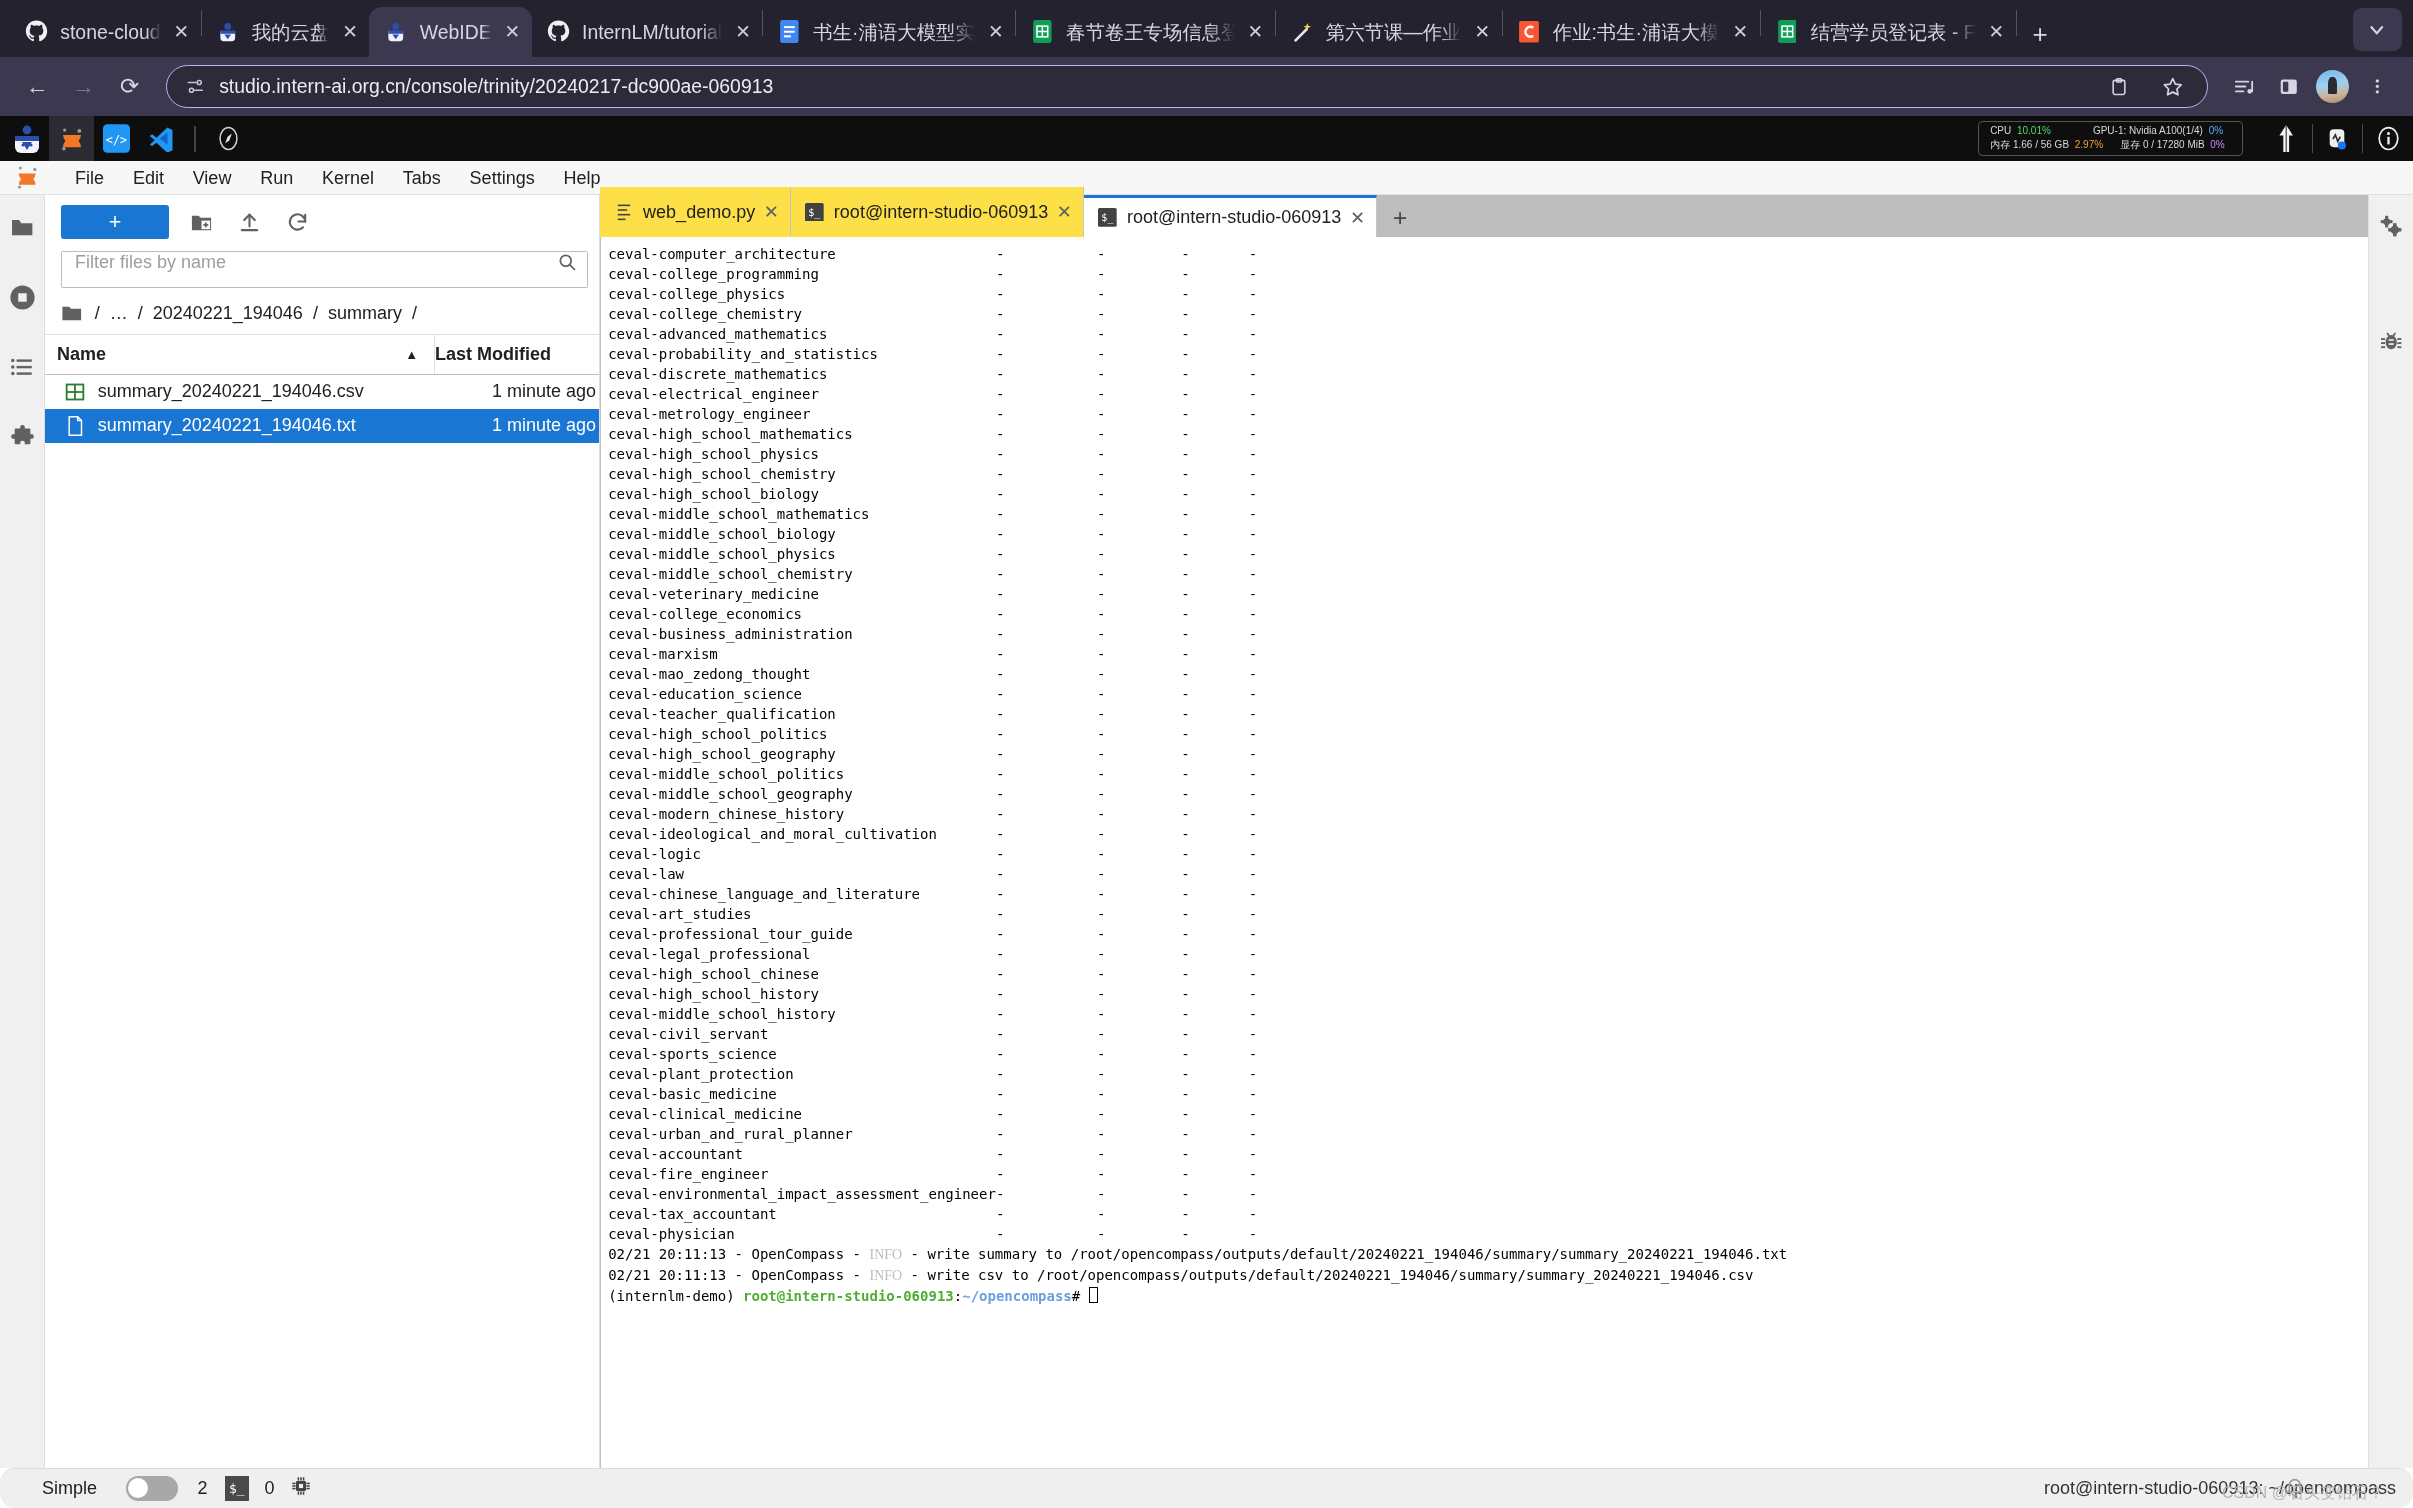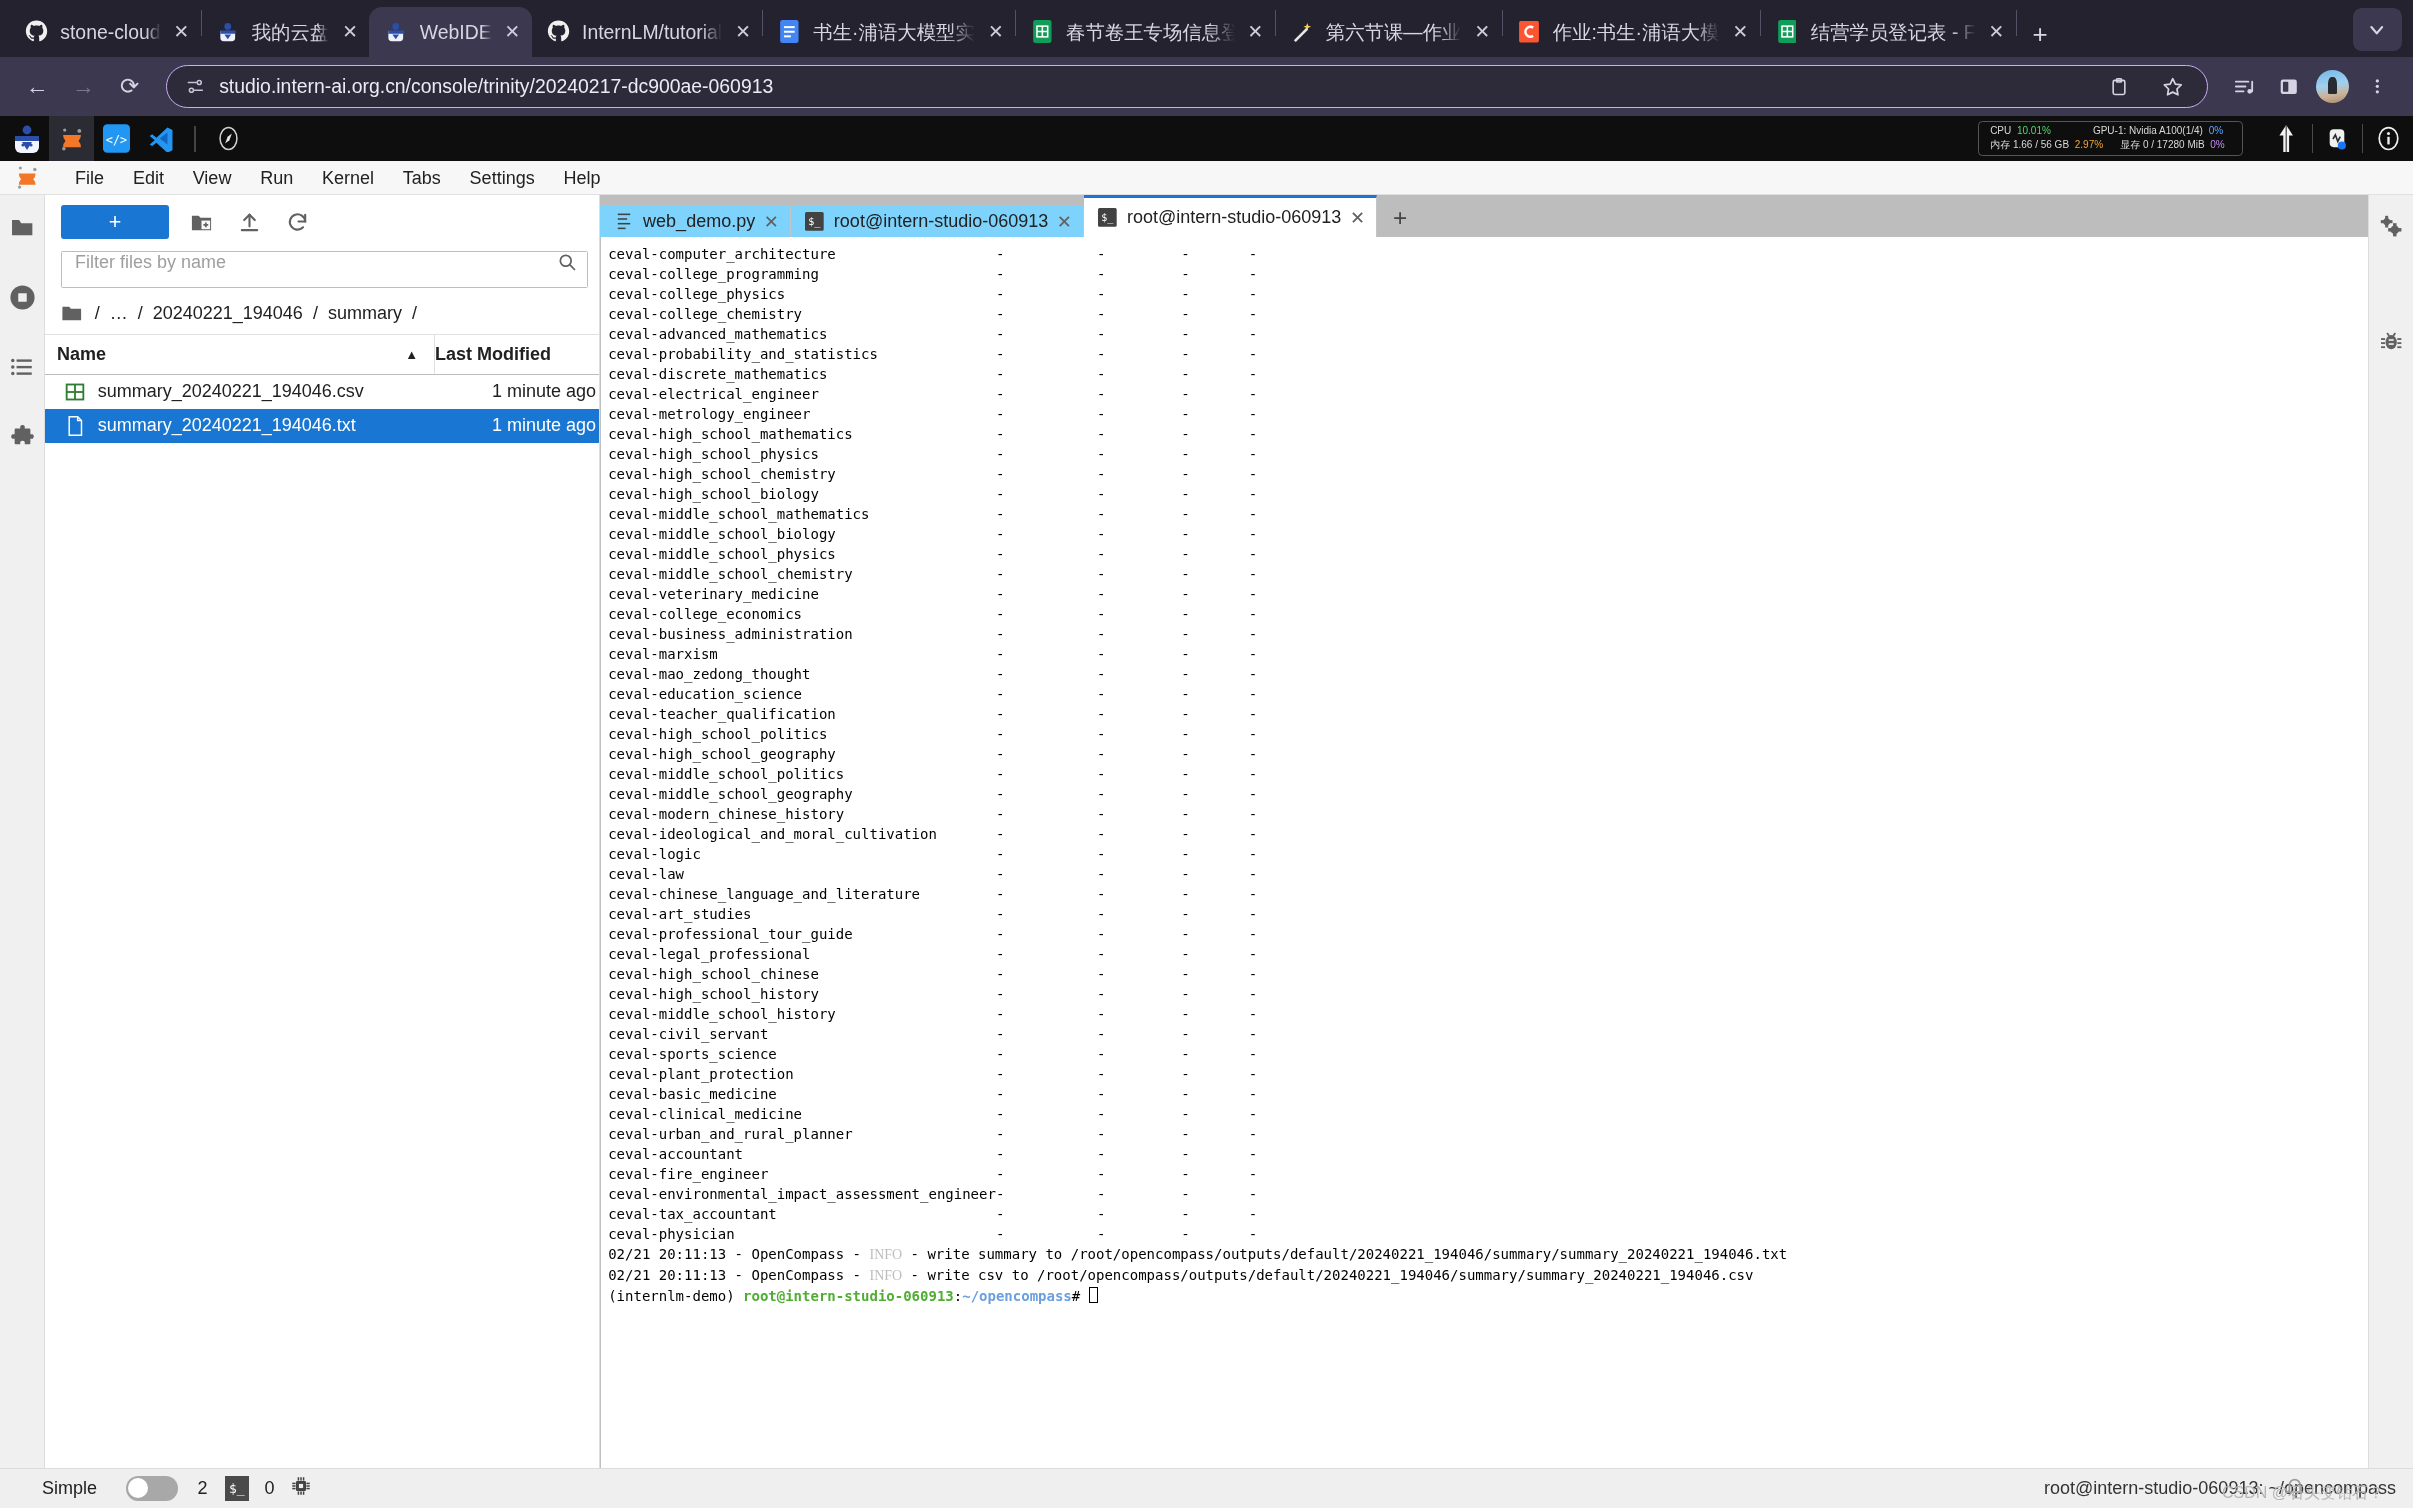--- a/index.html
+++ b/index.html
@@ -169,22 +169,22 @@
   .fb-row .f-mod { width: 165px; text-align: right; padding-right: 3px; flex: 0 0 165px; }
   .fb-rest { flex: 1 1 auto; }
 
   
   .dock { flex: 1 1 auto; display: flex; flex-direction: column; min-width: 0; background: #bdbdbd; }
   .dock-tabbar {
     height: 42px; background: #bdbdbd; display: flex; align-items: flex-end; flex: 0 0 42px;
     padding-left: 0;
   }
   .dtab {
-    height: 31px; display: flex; align-items: center; gap: 8.6px; padding: 0 10px 0 13px;
-    background: #7dd3fc; border-right: 0.7px solid #c4c4c4; max-width: 302px; position: relative;
+    height: 50px; display: flex; align-items: center; gap: 8.6px; padding: 0 10px 0 13px;
+    background: #fde047; border-right: 0.7px solid #c4c4c4; max-width: 302px; position: relative;
   }
   .dtab.active { background: #fff; border-top: 3.6px solid #1976d2; height: 42px; }
   .dtab-ico { width: 21.5px; height: 21.5px; flex: 0 0 21.5px; display:flex;align-items:center;justify-content:center;}
   .dtab-label { font-size: 18px; color: #212121; white-space: nowrap; overflow: hidden; }
   .dtab-close { font-size: 18px; color: #616161; flex: 0 0 16px; }
   .dtab-add { font-size: 24.4px; color: #444; padding: 0 16px; line-height: 39px; }
 
   .termwrap { flex: 1 1 auto; background: #fff; margin: 0; min-height: 0; position: relative; overflow: hidden;
               border-left: 0.7px solid #c0c0c0; }
   .term {
@@ -201,21 +201,21 @@
   .right-rail {
     width: 45px; background: #f0f0f0; border-left: 0.7px solid #ddd;
     display: flex; flex-direction: column; align-items: center;
     padding-top: 14.4px; gap: 37px; flex: 0 0 45px;
   }
 
   
   .statusbar {
     height: 40px; background: #efefef; border-top: 0.7px solid #dcdcdc;
     display: flex; align-items: center; flex: 0 0 40px; padding: 0 17px 0 42px;
-    font-size: 18px; color: #212121; gap: 4px;
+    font-size: 18px; color: #212121; gap: 4px; border-radius: 15px;
   }
   .toggle {
     width: 52px; height: 24.4px; border-radius: 12.2px; background: #a8a8a8;
     position: relative; margin: 0 16px 0 11.5px;
   }
   .toggle::after {
     content:""; position:absolute; left: 2.2px; top: 2.2px; width: 20px; height: 20px;
     border-radius: 50%; background: #fff;
   }
   .sb-item { margin-right: 13px; }

